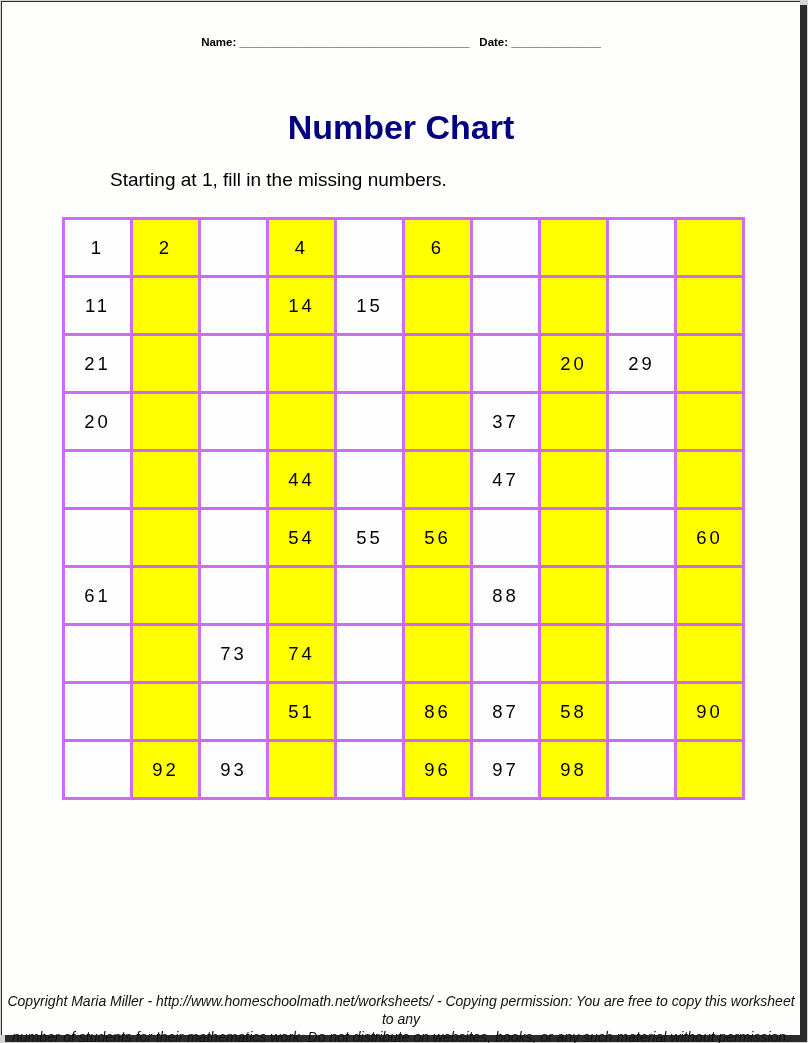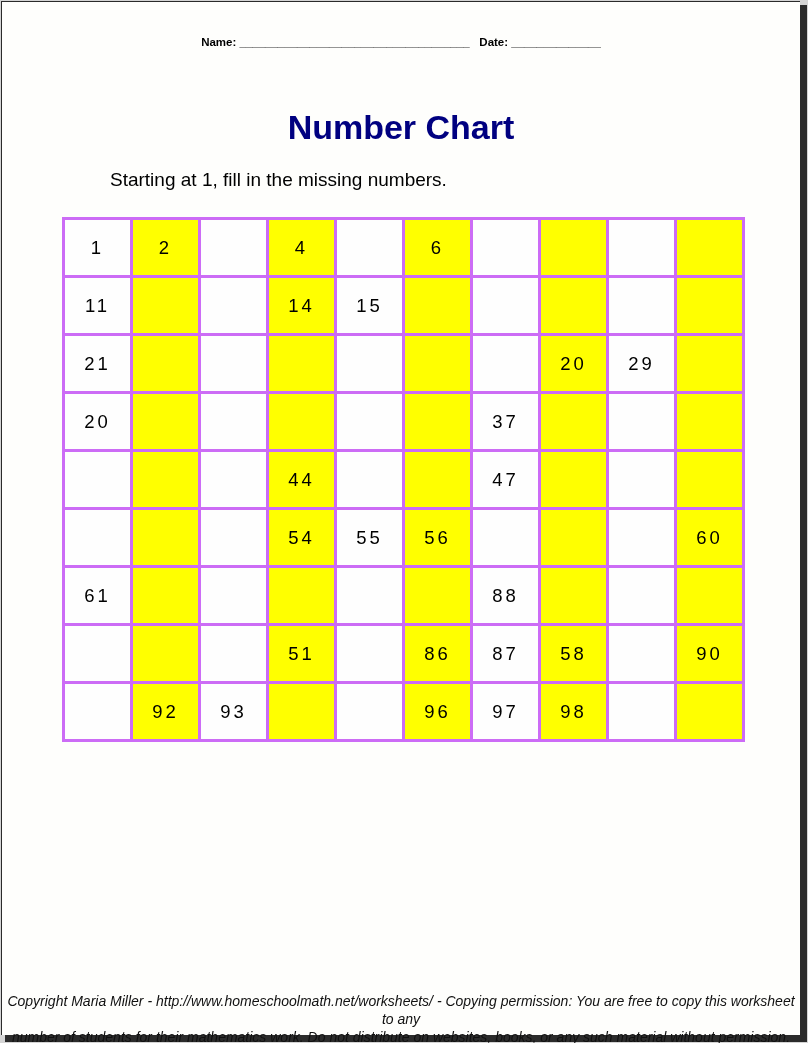--- a/index.html
+++ b/index.html
@@ -155,20 +155,32 @@
           <td class="w"></td>
           <td class="y"></td>
           <td class="w">88</td>
           <td class="y"></td>
           <td class="w"></td>
           <td class="y"></td>
         </tr>
         <tr>
           <td class="w"></td>
           <td class="y"></td>
+          <td class="w">73</td>
+          <td class="y">74</td>
+          <td class="w"></td>
+          <td class="y"></td>
+          <td class="w"></td>
+          <td class="y"></td>
+          <td class="w"></td>
+          <td class="y"></td>
+        </tr>
+        <tr>
+          <td class="w"></td>
+          <td class="y"></td>
           <td class="w"></td>
           <td class="y">51</td>
           <td class="w"></td>
           <td class="y">86</td>
           <td class="w">87</td>
           <td class="y">58</td>
           <td class="w"></td>
           <td class="y">90</td>
         </tr>
         <tr>

